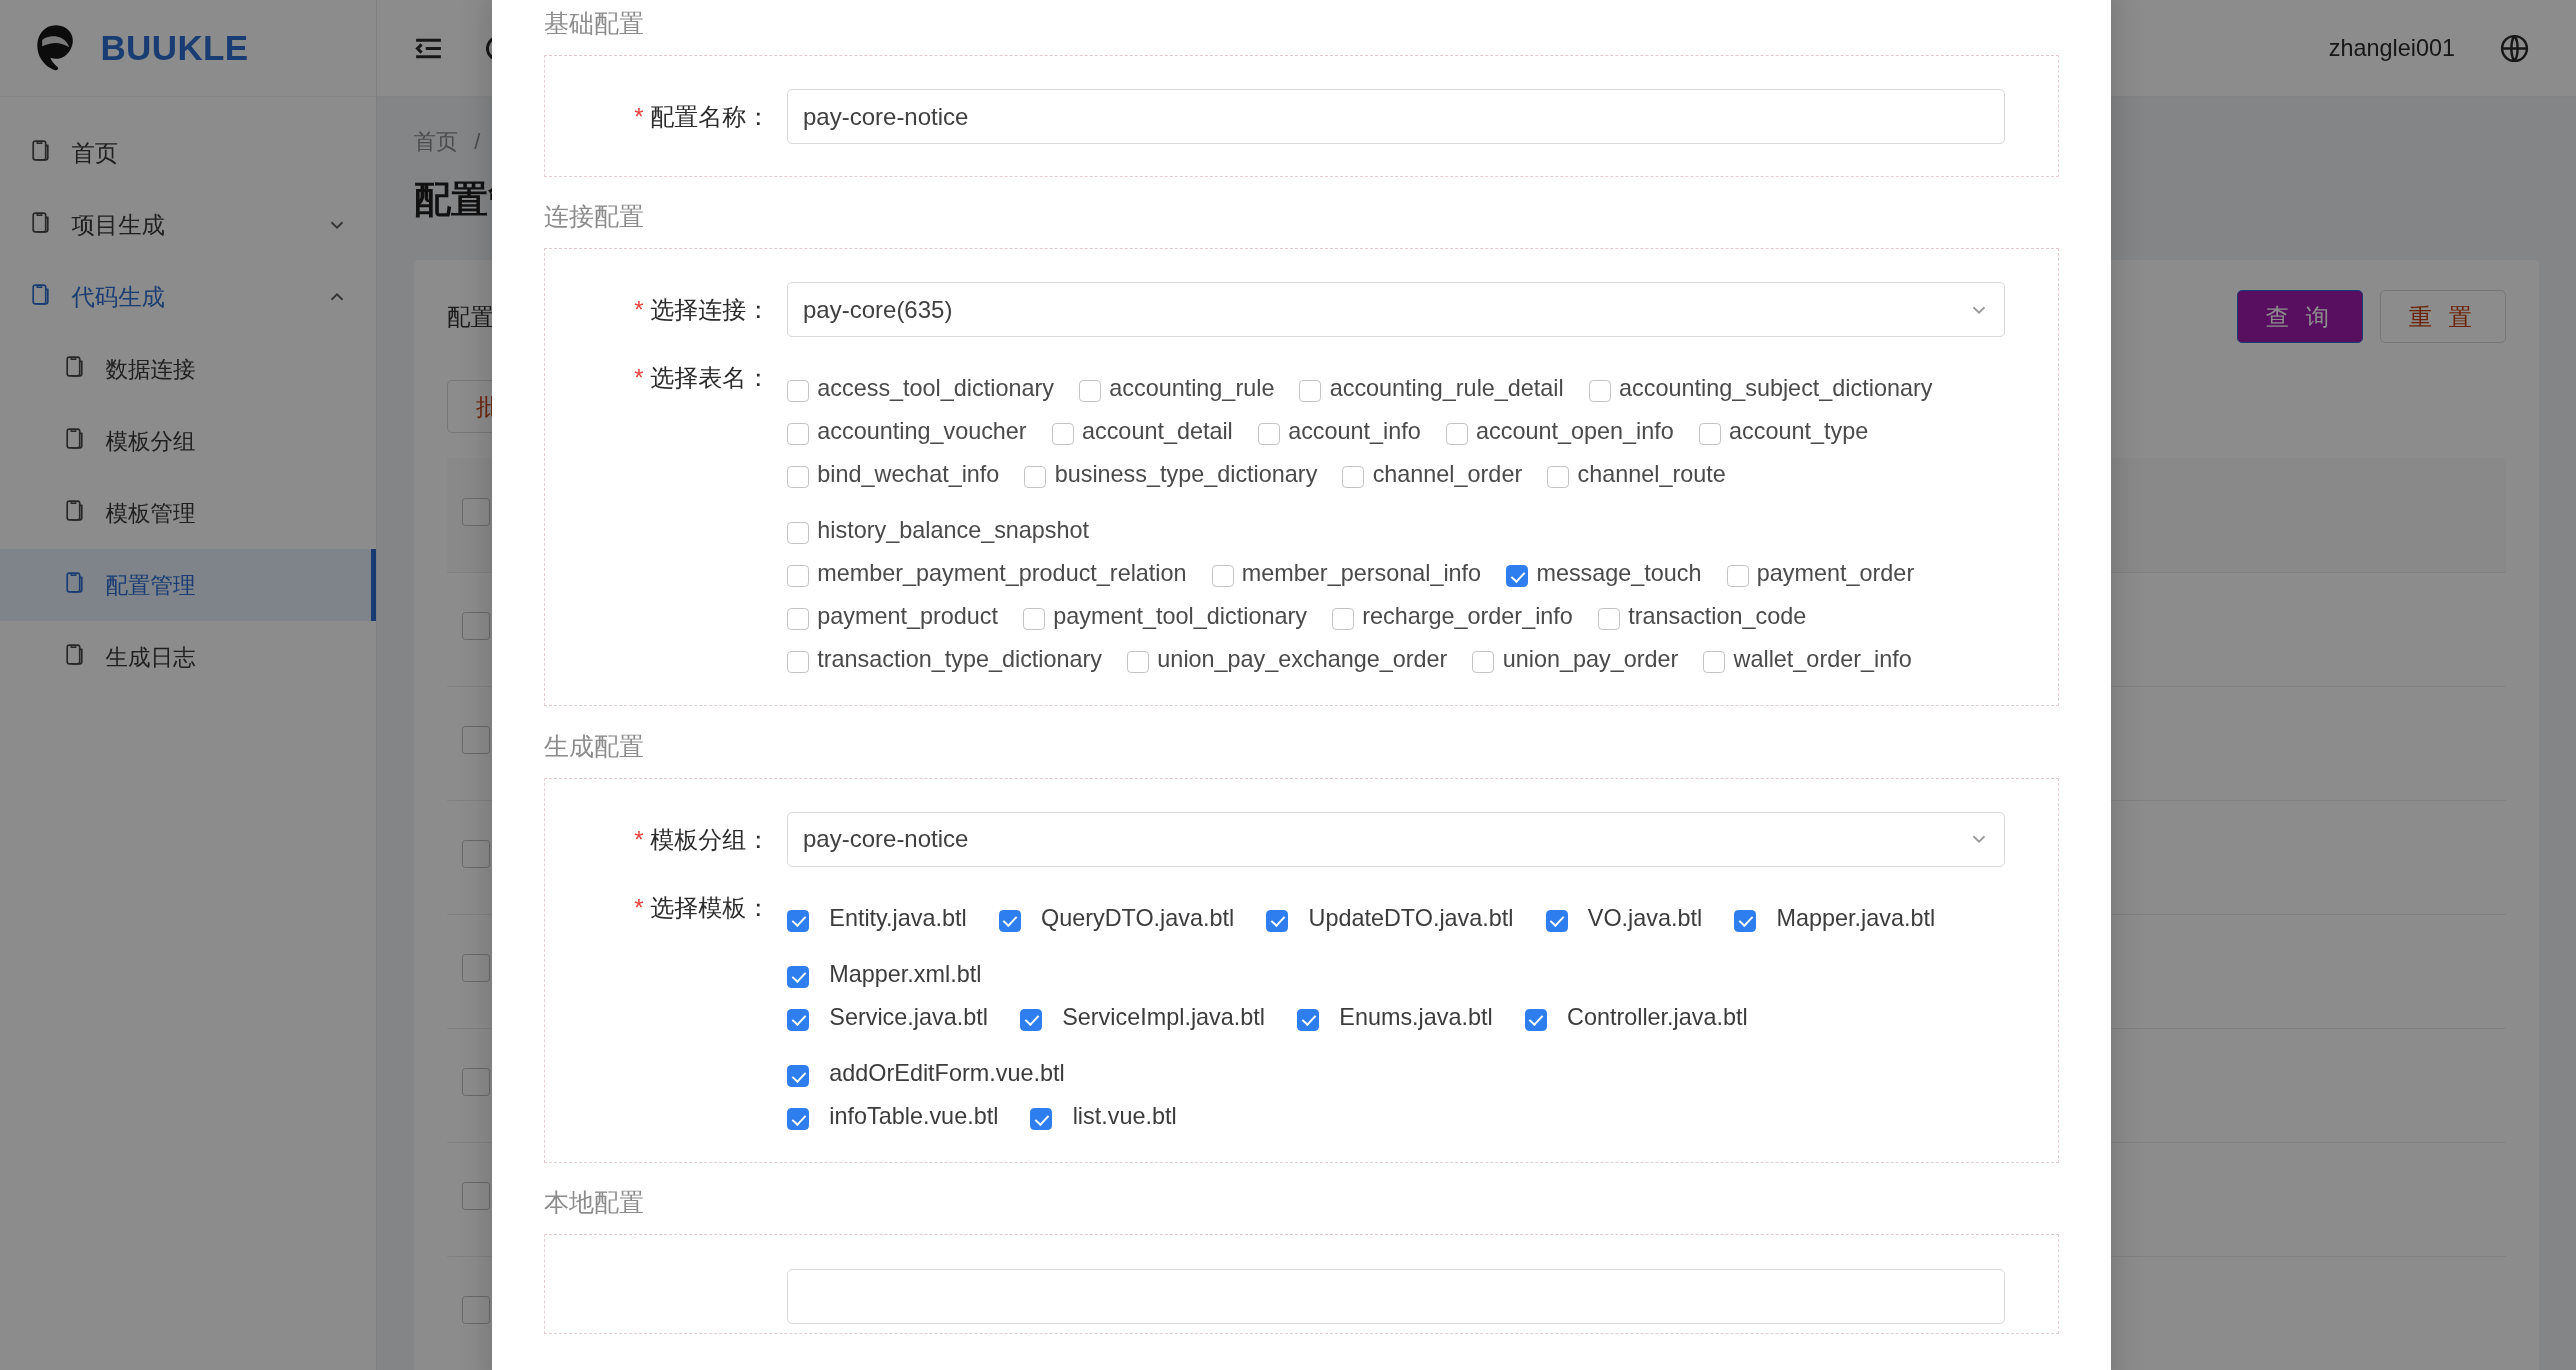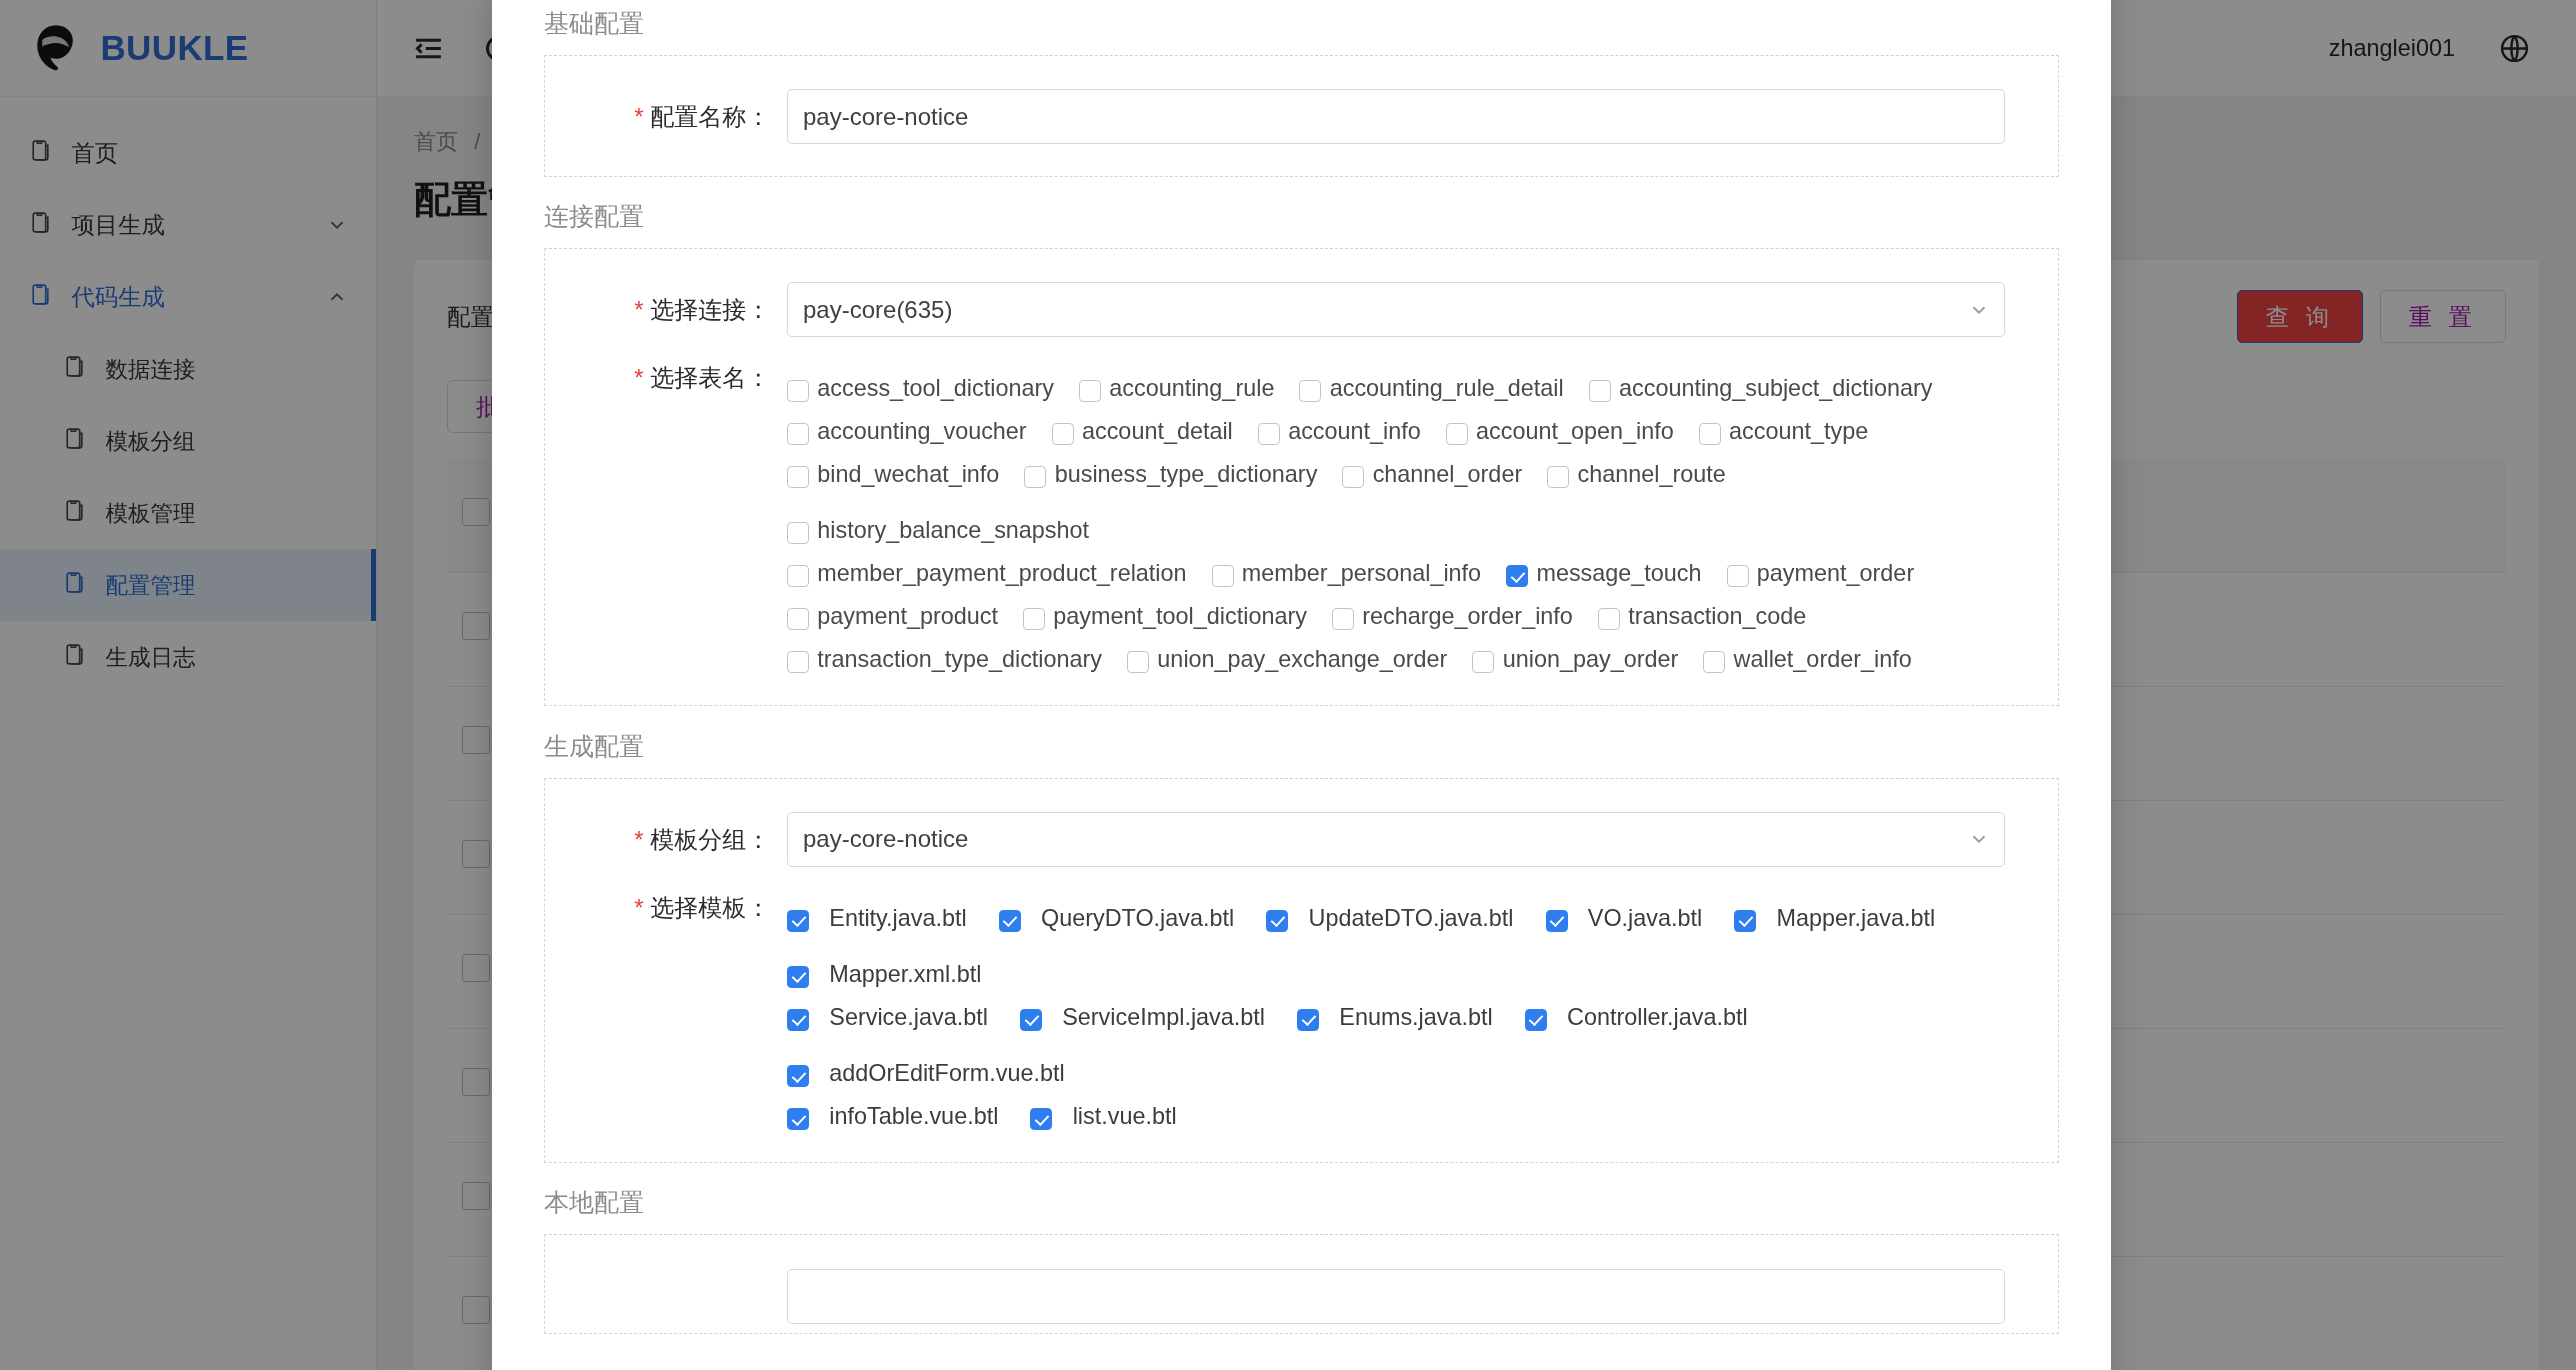--- a/index.html
+++ b/index.html
@@ -71,24 +71,24 @@
   }
   .filterbar { display: flex; align-items: center; gap: 16.7px; }
   .filter-label { font-size: 23.4px; color: #333; }
   .filter-input {
     width: 434px; height: 52px; border: 0.8px solid #d9d9d9; border-radius: 5px;
     background:#fff;
   }
   .filterbar-spacer { flex: 1 1 auto; }
   .btn {
     height: 53px; min-width: 125px; padding: 0 28px; border:0.8px solid #d9d9d9;
-    border-radius: 5px; background:#fff; font-size: 23.4px; color:#a21caf; cursor:pointer;
+    border-radius: 5px; background:#fff; font-size: 23.4px; color:#c2410c; cursor:pointer;
     display:flex; align-items:center; justify-content:center; letter-spacing: 5px;
   }
-  .btn-primary { background:#ef4444; border-color:#2f6fd0; color:#fff; }
+  .btn-primary { background:#a21caf; border-color:#2f6fd0; color:#fff; }
 
   .toolrow { margin-top: 37px; display: flex; gap: 18.4px; }
   .tbl { margin-top: 25px; width: 100%; border-collapse: collapse; }
   .tbl th, .tbl td {
     border-bottom: 0.8px solid #ececec; text-align: left;
     font-size: 22px; color:#333; padding: 25px 15px; height: 114px;
   }
   .tbl th { color:#555; font-weight:600; background:#fafafa; }
   .cbx-sq { width: 28px; height: 28px; border:0.8px solid #bfbfbf; border-radius: 3.3px; display:inline-block; background:#fff;}
   .rowlink { color:#2f6fd0; cursor:pointer; margin-right: 15px; font-size:22px;}

